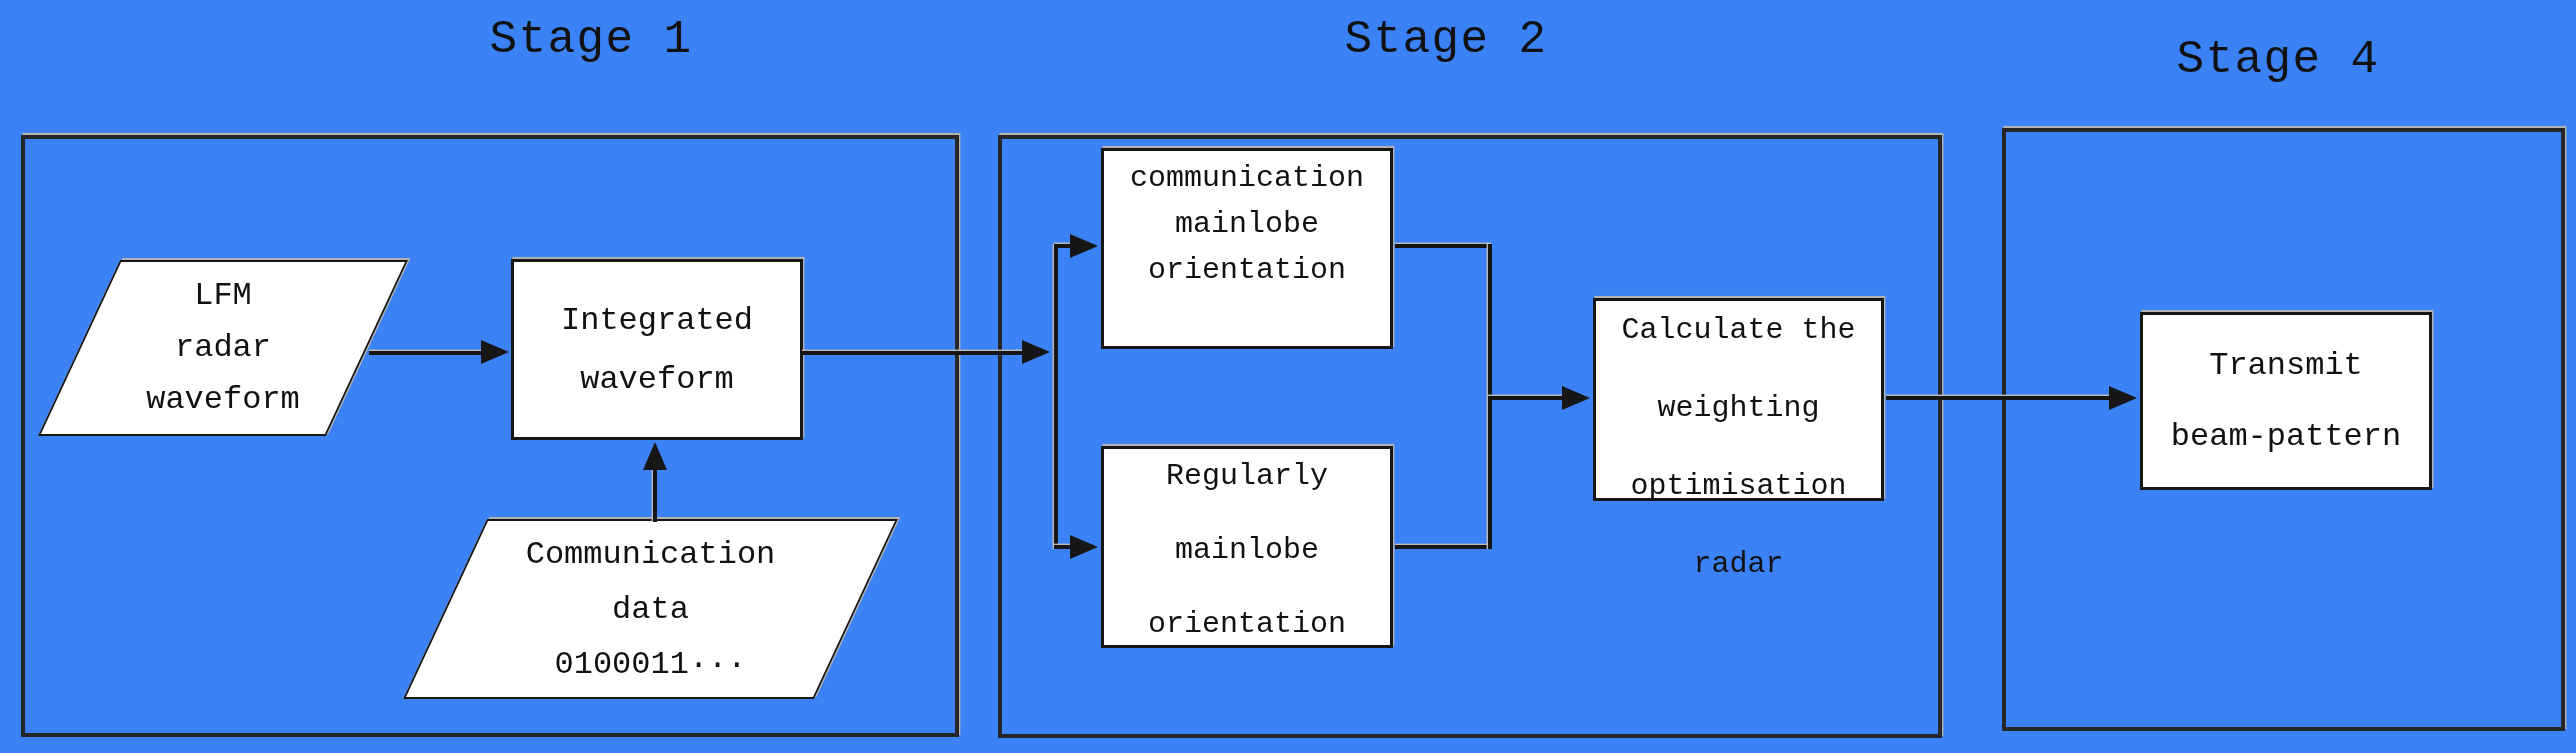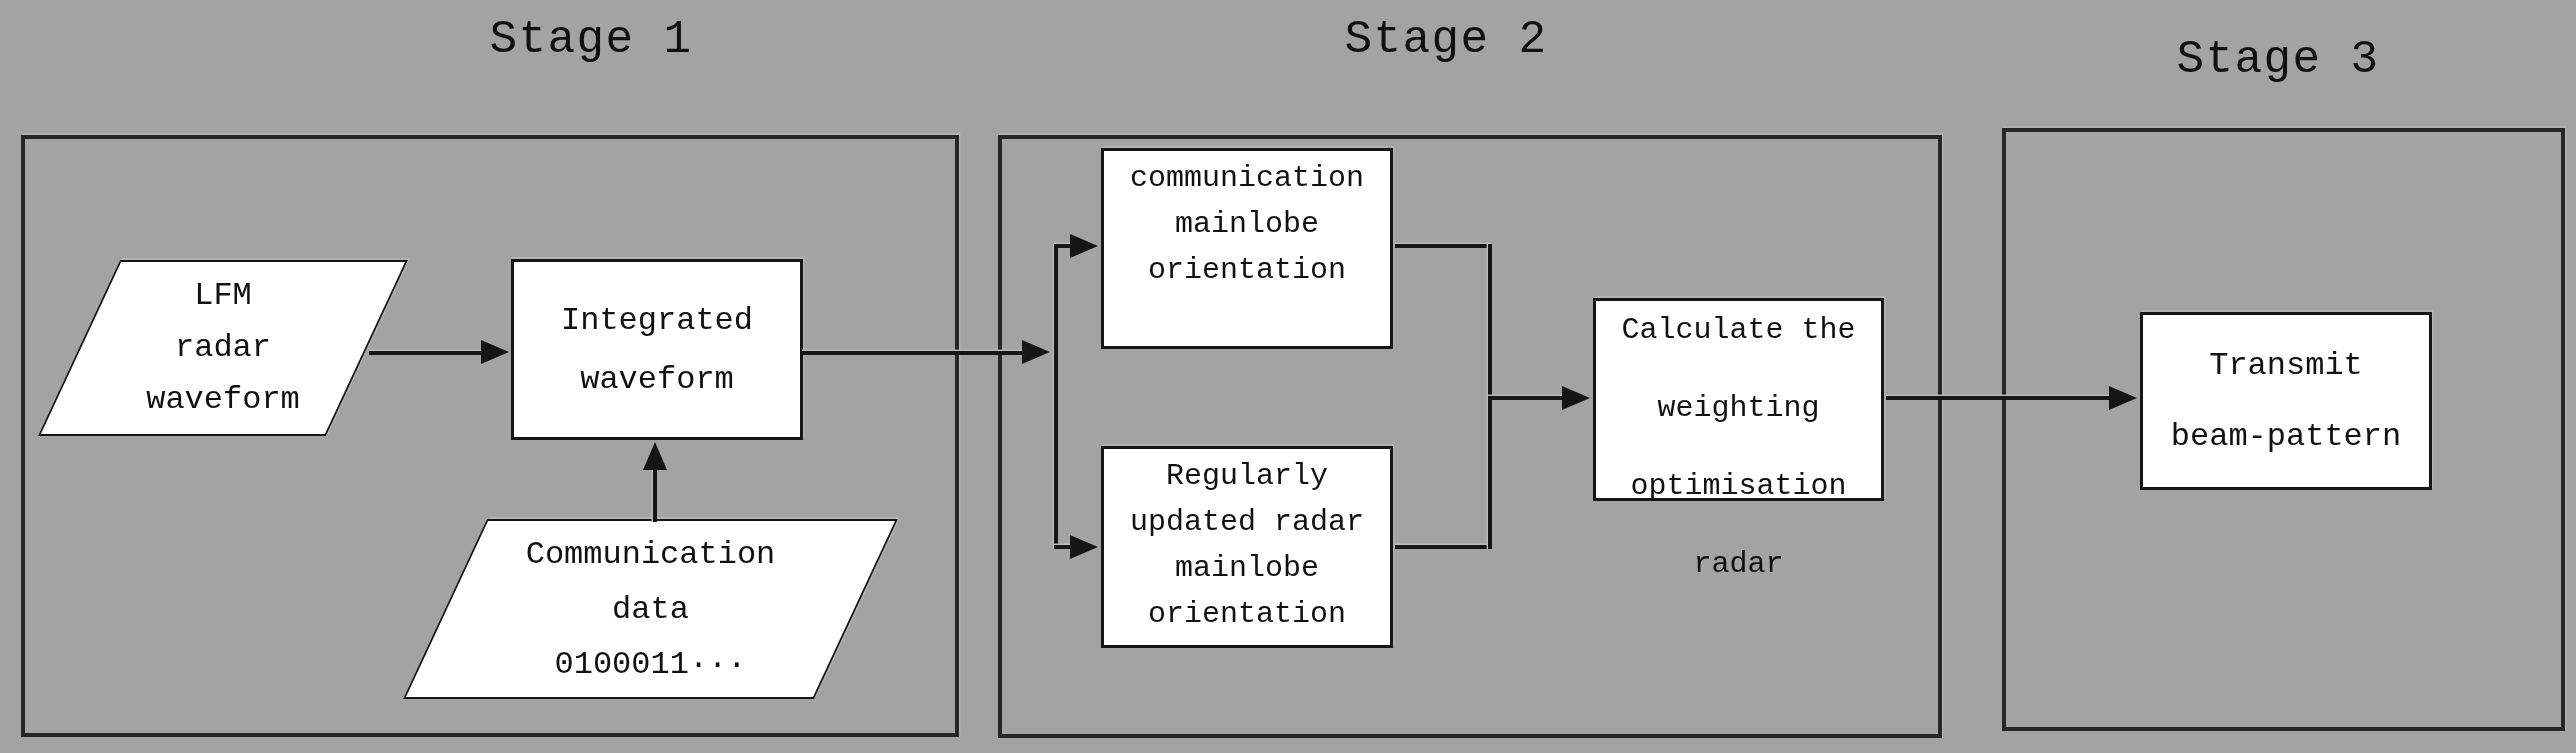--- a/index.html
+++ b/index.html
@@ -1,19 +1,19 @@
 <!DOCTYPE html>
 <html style="font-size:11.3px"><head>
 <meta charset="utf-8">
 <style>
   html,body{margin:0;padding:0;background:#ffffff;}
   .canvas{
     position:relative;
     width:2576px;height:753px;
-    background:#a3a3a3;
+    background:#3b82f6;
     font-family:"Liberation Mono","DejaVu Sans Mono",monospace;
     color:#111111;
     overflow:hidden;
   }
   .stage-title{
     position:absolute;
     width:338px;
     text-align:center;
     font-size:46px;
     letter-spacing:1.4px;
@@ -63,21 +63,21 @@
       border-left:12px solid transparent;border-right:12px solid transparent;
       border-bottom:28px solid #161616;}
 </style>
 </head>
 <body>
 
 <div class="canvas">
 
   <div class="stage-title" style="left:422px;top:14px;">Stage 1</div>
   <div class="stage-title" style="left:1277px;top:14px;">Stage 2</div>
-  <div class="stage-title" style="left:2109px;top:34px;">Stage 3</div>
+  <div class="stage-title" style="left:2109px;top:34px;">Stage 4</div>
 
   <div class="stagebox" style="left:21px;top:135px;width:930px;height:594px;"></div>
   <div class="stagebox" style="left:998px;top:135px;width:936px;height:595px;"></div>
   <div class="stagebox" style="left:2002px;top:128px;width:555px;height:595px;"></div>
 
   <div class="para" style="left:79px;top:260px;width:284px;height:172px;">
     <div class="inner f46">
       <div class="tl">LFM</div>
       <div class="tl">radar</div>
       <div class="tl">waveform</div>
@@ -96,23 +96,22 @@
       <div class="tl">0100011···</div>
     </div>
   </div>
 
   <div class="node f43" style="left:1101px;top:148px;width:286px;height:191px;justify-content:flex-start;padding-top:4.2px;">
     <div class="tl">communication</div>
     <div class="tl">mainlobe</div>
     <div class="tl">orientation</div>
   </div>
 
-  <div class="node f43" style="left:1101px;top:446px;width:286px;height:192px;justify-content:flex-start;padding-top:4.2px;">
+  <div class="node f43" style="left:1101px;top:446px;width:286px;height:192px;justify-content:flex-start;padding-top:4.2px;gap:28px;">
     <div class="tl">Regularly</div>
-    <div class="tl">updated radar</div>
     <div class="tl">mainlobe</div>
     <div class="tl">orientation</div>
   </div>
 
   <div class="node f43" style="left:1593px;top:298px;width:285px;height:191px;justify-content:flex-start;padding-top:5.6px;gap:32px;">
     <div class="tl">Calculate the</div>
     <div class="tl">weighting</div>
     <div class="tl">optimisation</div>
     <div class="tl">radar</div>
   </div>

